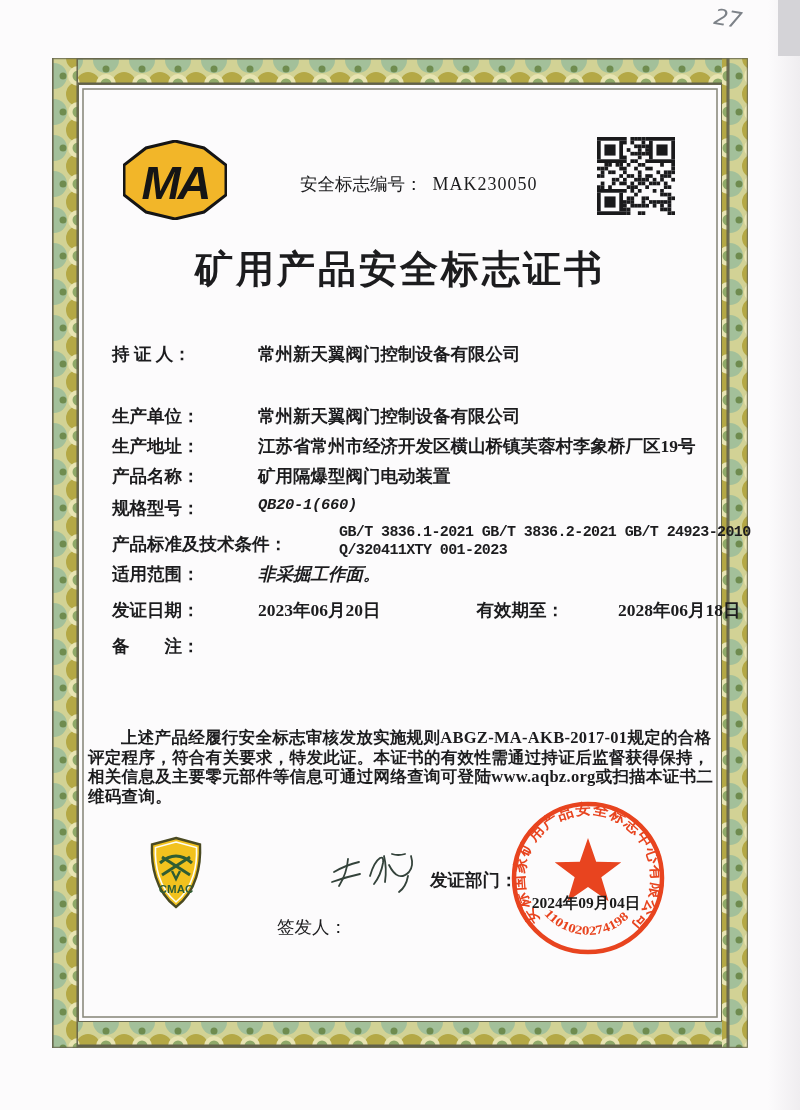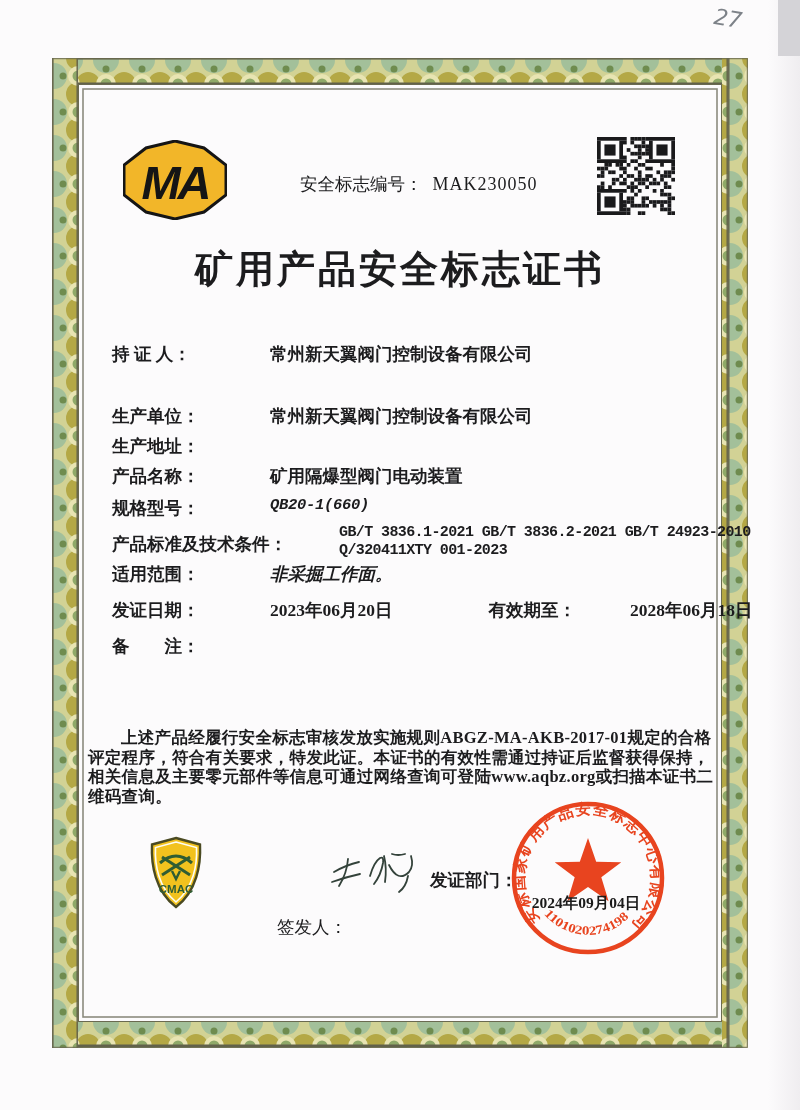--- a/index.html
+++ b/index.html
@@ -18,21 +18,21 @@
   .ma-logo{position:absolute;left:123px;top:140px;}
   .certno{position:absolute;left:300px;top:172px;font-size:17.5px;white-space:nowrap;}
   .certno .num{font-size:18px;letter-spacing:1px;margin-left:10px;}
   .qr{position:absolute;left:597px;top:137px;}
   .title{
     position:absolute;left:0;right:0;top:244px;margin:0;text-align:center;
     font-size:38px;font-weight:700;letter-spacing:3px;
   }
   .row{position:absolute;left:112px;display:flex;align-items:flex-start;font-size:17.5px;font-weight:700;white-space:nowrap;gap:40px;}
   .row .lbl{flex:none;width:92px;}
-  .row .val{margin-left:26px;}
+  .row .val{margin-left:14px;}
   .row.wide .lbl{width:auto;}
   .row.wide .val{margin-left:12px;width:412px;white-space:normal;
     font-family:"Liberation Mono","DejaVu Sans Mono",monospace;font-size:15px;line-height:18px;letter-spacing:-0.6px;}
   .mono{font-family:"Liberation Mono","DejaVu Sans Mono",monospace;font-size:15.5px;letter-spacing:-0.3px;font-style:italic;}
   .row .lbl2{margin-left:56px;}
   .row .val2{margin-left:14px;}
   .declaration{
     position:absolute;left:88px;top:728px;width:626px;margin:0;
     font-size:16.5px;line-height:19.5px;font-weight:700;text-indent:2em;letter-spacing:0.3px;
   }
@@ -260,20 +260,21 @@
   <div class="row" style="top:342px">
     <span class="lbl">持 证 人：</span>
     <span class="val">常州新天翼阀门控制设备有限公司</span>
   </div>
   <div class="row" style="top:404px">
     <span class="lbl">生产单位：</span>
     <span class="val">常州新天翼阀门控制设备有限公司</span>
   </div>
   <div class="row" style="top:434px">
     <span class="lbl">生产地址：</span>
+    <span class="val">江苏省常州市经济开发区横山桥镇芙蓉村李象桥厂区19号</span>
   </div>
   <div class="row" style="top:464px">
     <span class="lbl">产品名称：</span>
     <span class="val">矿用隔爆型阀门电动装置</span>
   </div>
   <div class="row" style="top:496px">
     <span class="lbl">规格型号：</span>
     <span class="val mono" style="font-weight:700">QB20-1(660)</span>
   </div>
   <div class="row wide" style="top:524px">

